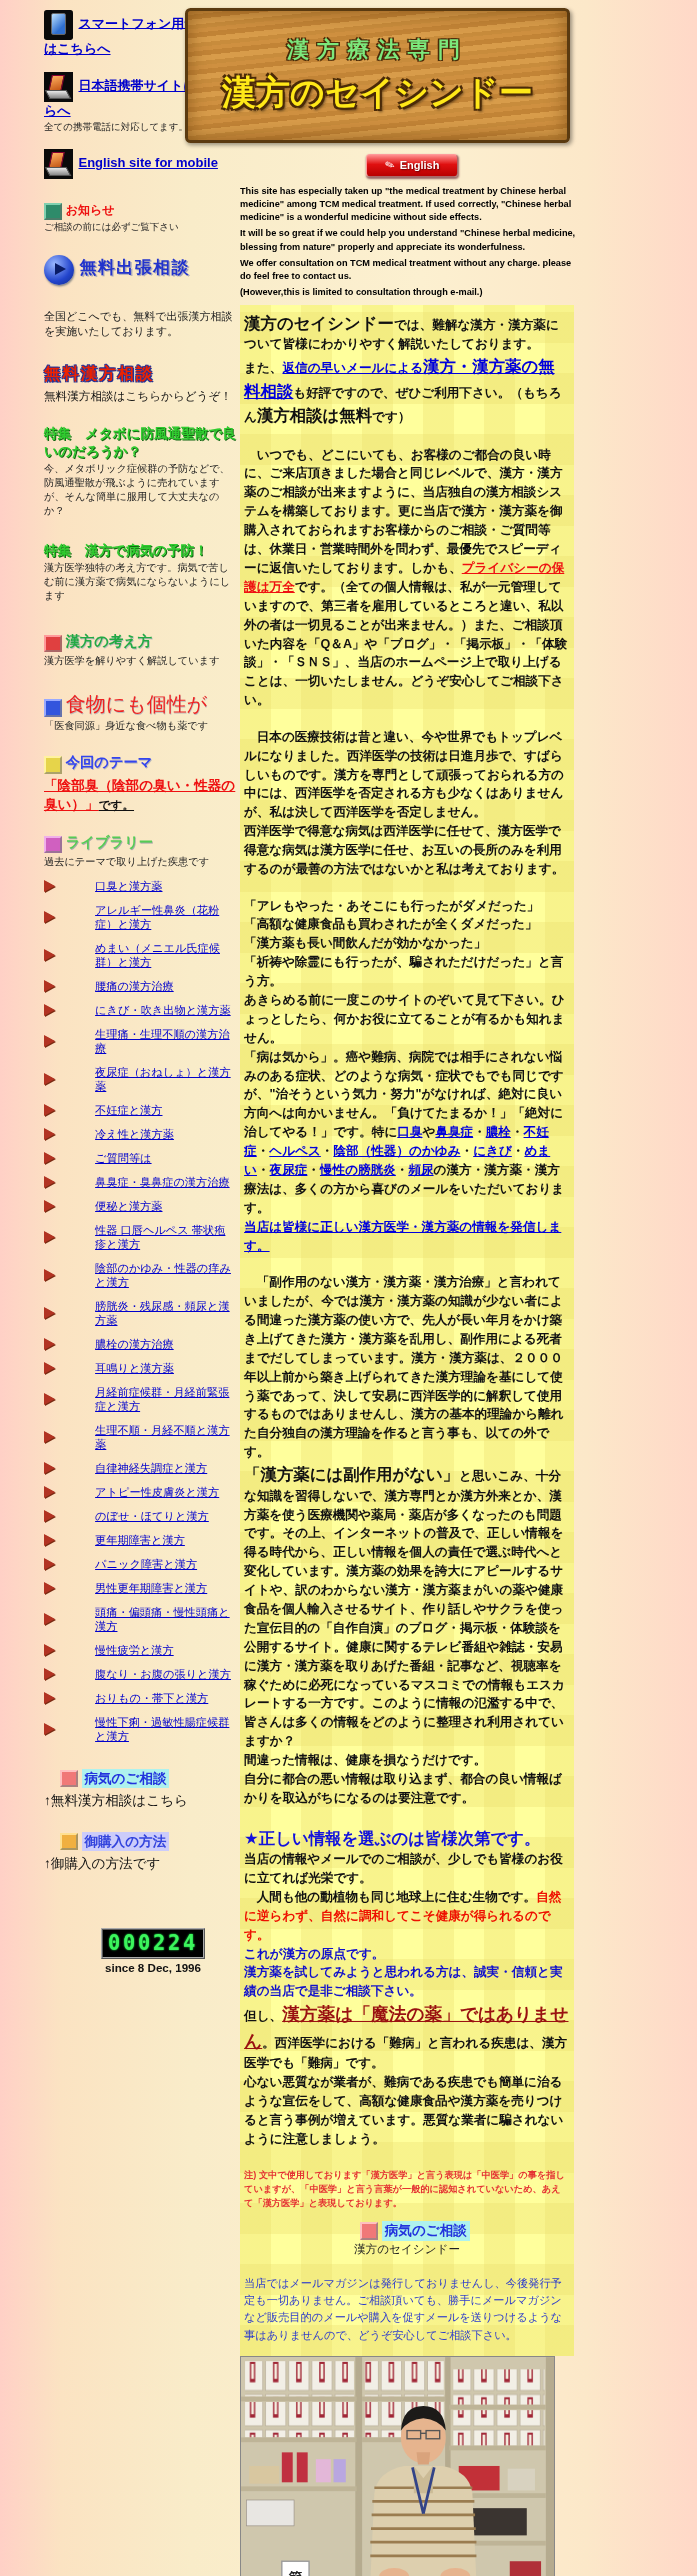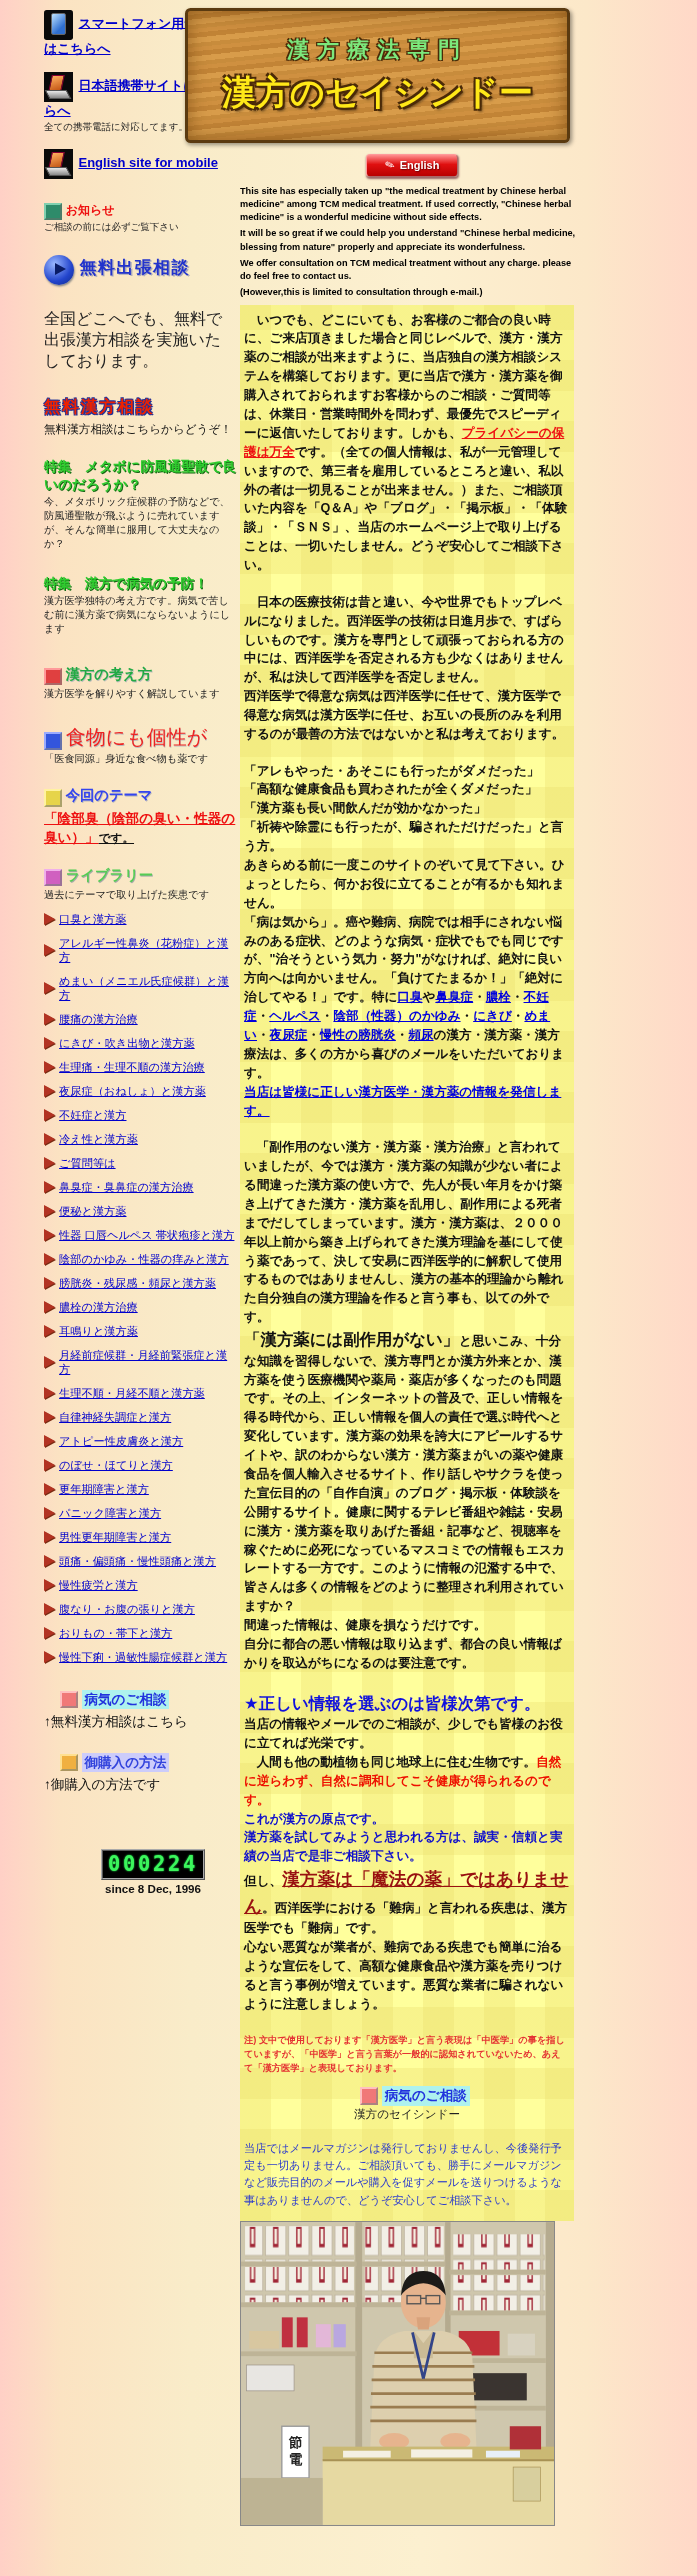--- a/index.html
+++ b/index.html
@@ -33,21 +33,21 @@
   .h-foodred{color:#ee2222;font-weight:normal;font-size:20px;text-shadow:0.7px 0.7px 0 #bbb;}
   .play-icon{width:30px;height:30px;border-radius:50%;display:inline-block;vertical-align:middle;margin-right:5.5px;
     background:radial-gradient(circle at 35% 30%,#9ab8ff,#2244cc 60%,#102a88);position:relative;box-shadow:0.7px 1.4px 2px #888;}
   .play-icon::after{content:"";position:absolute;left:11px;top:8.2px;border-top:6.8px solid transparent;border-bottom:6.8px solid transparent;border-left:11px solid #0a1c66;}
   .h-visit{color:#2233cc;font-weight:bold;font-size:17px;letter-spacing:1.4px;text-shadow:1.4px 1.4px 0 #aab;}
   .h-free{color:#ee2200;font-weight:bold;font-size:16.4px;letter-spacing:2px;
     text-shadow:1.4px 1.4px 0 #223399,-0.7px -0.7px 0 #223399,0.7px -0.7px 0 #223399,-0.7px 0.7px 0 #223399;}
   .h-feature{color:#2ecc2e;font-weight:bold;font-size:13.6px;text-shadow:1px 1px 0 #156615;line-height:1.3;}
   .theme-link{color:#ee1111;font-weight:bold;font-size:13.6px;text-decoration:underline;line-height:1.4;}
   .theme-suffix{color:#111;font-weight:bold;font-size:11.6px;text-decoration:underline;}
-  .lib-item{margin:10px 0;display:flex;align-items:center;}
+  .lib-item{margin:10px 0;display:flex;align-items:center;gap:36px;}
   .tri{display:inline-block;width:0;height:0;border-top:6.1px solid transparent;border-bottom:6.1px solid transparent;border-left:11px solid #b23322;margin-right:4.1px;filter:drop-shadow(1px 1px 0 #7a2a12);flex:0 0 auto;}
   .lib-a{color:#0000cc;text-decoration:underline;font-size:11.2px;line-height:1.25;}
   .tag-label{display:inline-block;vertical-align:middle;font-weight:bold;font-size:13.6px;padding:0.7px 2.7px;}
   .bg-cyan{background:#aef2ee;color:#2233dd;}
   .bg-lav{background:#ccccfa;color:#3344dd;}
   .arrow-note{font-size:13.6px;color:#111;margin-top:2.7px;}
   .counter-wrap{margin:55px 0 0 41px;text-align:center;width:136px;}
   .counter{display:inline-block;background:#000;border:2.7px ridge #aaa;padding:1.4px 5.5px;color:#3cf55c;
     font-family:"DejaVu Sans Mono","Liberation Mono",monospace;font-size:20.4px;font-weight:bold;letter-spacing:2.7px;text-shadow:0 0 2px #2f5;}
   .since{font-size:11.6px;font-weight:bold;color:#111;margin-top:2.7px;}
@@ -107,21 +107,21 @@
       <span class="flip-icon"></span><a class="sb-link">English site for mobile</a>
     </div>
 
     <div class="sb-block" style="margin-top:23px;">
       <span class="sq sq-green"></span><a class="h-red">お知らせ</a>
       <div class="sb-note">ご相談の前には必ずご覧下さい</div>
     </div>
 
     <div class="sb-block" style="margin-top:20.4px;">
       <span class="play-icon"></span><a class="h-visit">無料出張相談</a>
-      <div class="sb-note" style="font-size:16px;margin-top:24px;">全国どこへでも、無料で出張漢方相談を実施いたしております。</div>
+      <div class="sb-note" style="font-size:11px;margin-top:24px;">全国どこへでも、無料で出張漢方相談を実施いたしております。</div>
     </div>
 
     <div class="sb-block" style="margin-top:24.5px;">
       <a class="h-free">無料漢方相談</a>
       <div class="sb-note" style="font-size:11.6px;color:#111;margin-top:4.1px;">無料漢方相談はこちらからどうぞ！</div>
     </div>
 
     <div class="sb-block" style="margin-top:20.4px;">
       <a class="h-feature"><span>特集</span>　<span>メタボに防風通聖散で良いのだろうか？</span></a>
       <div class="sb-note" style="font-size:10.2px;">今、メタボリック症候群の予防などで、防風通聖散が飛ぶように売れていますが、そんな簡単に服用して大丈夫なのか？</div>
@@ -346,20 +346,22 @@
 
         <div class="eng-intro">It will be so great if we could help you understand "Chinese herbal medicine, blessing from nature" properly and appreciate its wonderfulness.</div>
 
         <div class="eng-intro">We offer consultation on TCM medical treatment without any charge. please do feel free to contact us.</div>
 
         <div class="eng-intro">(However,this is limited to consultation through e-mail.)</div>
 
     </div>
 
     <div class="checker">
+      <p class="para"><span class="bigb">漢方のセイシンドー</span><span>では、難解な漢方・漢方薬について皆様にわかりやすく解説いたしております。
+また、</span><span class="lk">返信の早いメールによる</span><span class="lk bigb">漢方・漢方薬の無料相談</span><span>も好評ですので、ぜひご利用下さい。（もちろん</span><span class="bigb">漢方相談は無料</span><span>です）</span></p>
       <p class="para"><span>　いつでも、どこにいても、お客様のご都合の良い時に、ご来店頂きました場合と同じレベルで、漢方・漢方薬のご相談が出来ますように、当店独自の漢方相談システムを構築しております。更に当店で漢方・漢方薬を御購入されておられますお客様からのご相談・ご質問等は、休業日・営業時間外を問わず、最優先でスピーディーに返信いたしております。しかも、</span><span class="lkr">プライバシーの保護は万全</span><span>です。（全ての個人情報は、私が一元管理していますので、第三者を雇用しているところと違い、私以外の者は一切見ることが出来ません。）また、ご相談頂いた内容を「Q＆A」や「ブログ」・「掲示板」・「体験談」・「ＳＮＳ」、当店のホームページ上で取り上げることは、一切いたしません。どうぞ安心してご相談下さい。</span></p>
       <p class="para"><span>　日本の医療技術は昔と違い、今や世界でもトップレベルになりました。西洋医学の技術は日進月歩で、すばらしいものです。漢方を専門として頑張っておられる方の中には、西洋医学を否定される方も少なくはありませんが、私は決して西洋医学を否定しません。
 西洋医学で得意な病気は西洋医学に任せて、漢方医学で得意な病気は漢方医学に任せ、お互いの長所のみを利用するのが最善の方法ではないかと私は考えております。</span></p>
       <p class="para"><span>「アレもやった・あそこにも行ったがダメだった」
 「高額な健康食品も買わされたが全くダメだった」
 「漢方薬も長い間飲んだが効かなかった」
 「祈祷や除霊にも行ったが、騙されただけだった」と言う方。
 あきらめる前に一度このサイトのぞいて見て下さい。ひょっとしたら、何かお役に立てることが有るかも知れません。
 「病は気から」。癌や難病、病院では相手にされない悩みのある症状、どのような病気・症状でもでも同じですが、"治そうという気力・努力"がなければ、絶対に良い方向へは向かいません。「負けてたまるか！」「絶対に治してやる！」です。特に</span><span class="lk">口臭</span><span>や</span><span class="lk">鼻臭症</span><span>・</span><span class="lk">膿栓</span><span>・</span><span class="lk">不妊症</span><span>・</span><span class="lk">ヘルペス</span><span>・</span><span class="lk">陰部（性器）のかゆみ</span><span>・</span><span class="lk">にきび</span><span>・</span><span class="lk">めまい</span><span>・</span><span class="lk">夜尿症</span><span>・</span><span class="lk">慢性の膀胱炎</span><span>・</span><span class="lk">頻尿</span><span>の漢方・漢方薬・漢方療法は、多くの方から喜びのメールをいただいております。
 </span><span class="lk">当店は皆様に正しい漢方医学・漢方薬の情報を発信します。</span></p>

